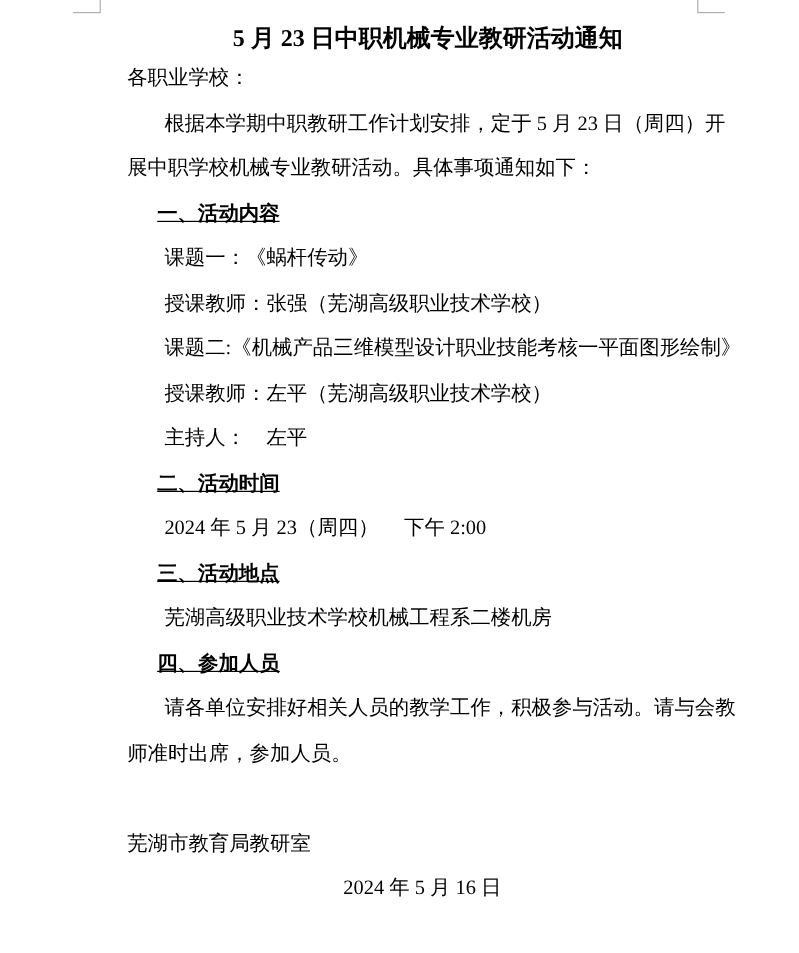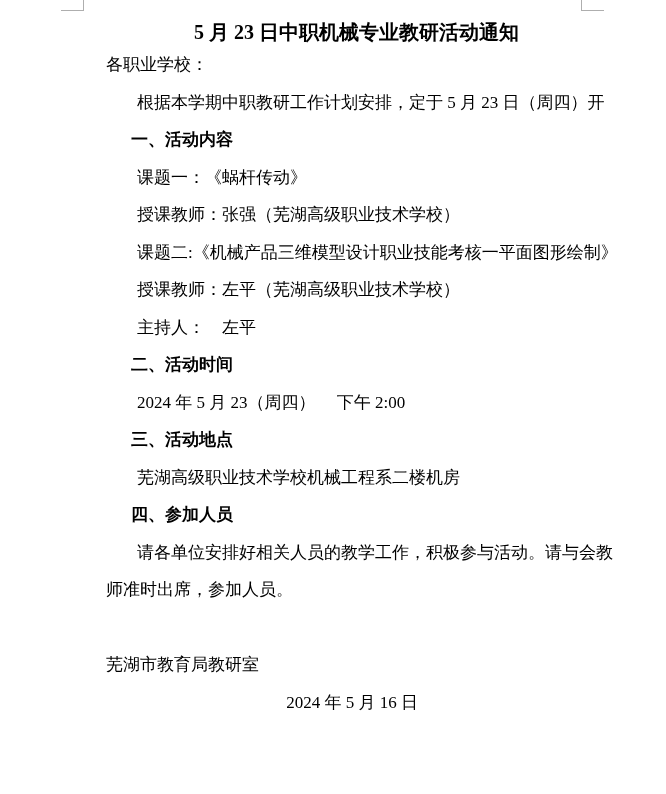--- a/index.html
+++ b/index.html
@@ -39,40 +39,41 @@
     white-space: nowrap;
   }
   .line {
     height: 37.5px;
     line-height: 37.5px;
     font-size: 17px;
     white-space: nowrap;
   }
   .line.heading { font-weight: bold; }
   .indent-first   { padding-left: 31px; }
-  .indent-heading { padding-left: 25px; }
+  .indent-heading { padding-left: 25px; text-decoration: underline; }
   .indent-none    { padding-left: 0; }
   .line.signature { }
   .line.date      { text-align: center; padding-right: 9px; }
 </style>
 </head>
 <body>
 
 <div class="page">
 
   <div class="crop tl-h"></div>
   <div class="crop tl-v"></div>
   <div class="crop tr-h"></div>
   <div class="crop tr-v"></div>
 
   <div class="content">
     <div class="doc-title">5 月 23 日中职机械专业教研活动通知</div>
     <div>
         <div class="line body indent-none">各职业学校：</div>
         <div class="line body indent-first">根据本学期中职教研工作计划安排，定于 5 月 23 日（周四）开</div>
+        <div class="line body indent-none">展中职学校机械专业教研活动。具体事项通知如下：</div>
         <div class="line heading indent-heading">一、活动内容</div>
         <div class="line body indent-first">课题一：《蜗杆传动》</div>
         <div class="line body indent-first">授课教师：张强（芜湖高级职业技术学校）</div>
         <div class="line body indent-first">课题二:《机械产品三维模型设计职业技能考核一平面图形绘制》</div>
         <div class="line body indent-first">授课教师：左平（芜湖高级职业技术学校）</div>
         <div class="line body indent-first">主持人：　左平</div>
         <div class="line heading indent-heading">二、活动时间</div>
         <div class="line body indent-first">2024 年 5 月 23（周四）　 下午 2:00</div>
         <div class="line heading indent-heading">三、活动地点</div>
         <div class="line body indent-first">芜湖高级职业技术学校机械工程系二楼机房</div>

